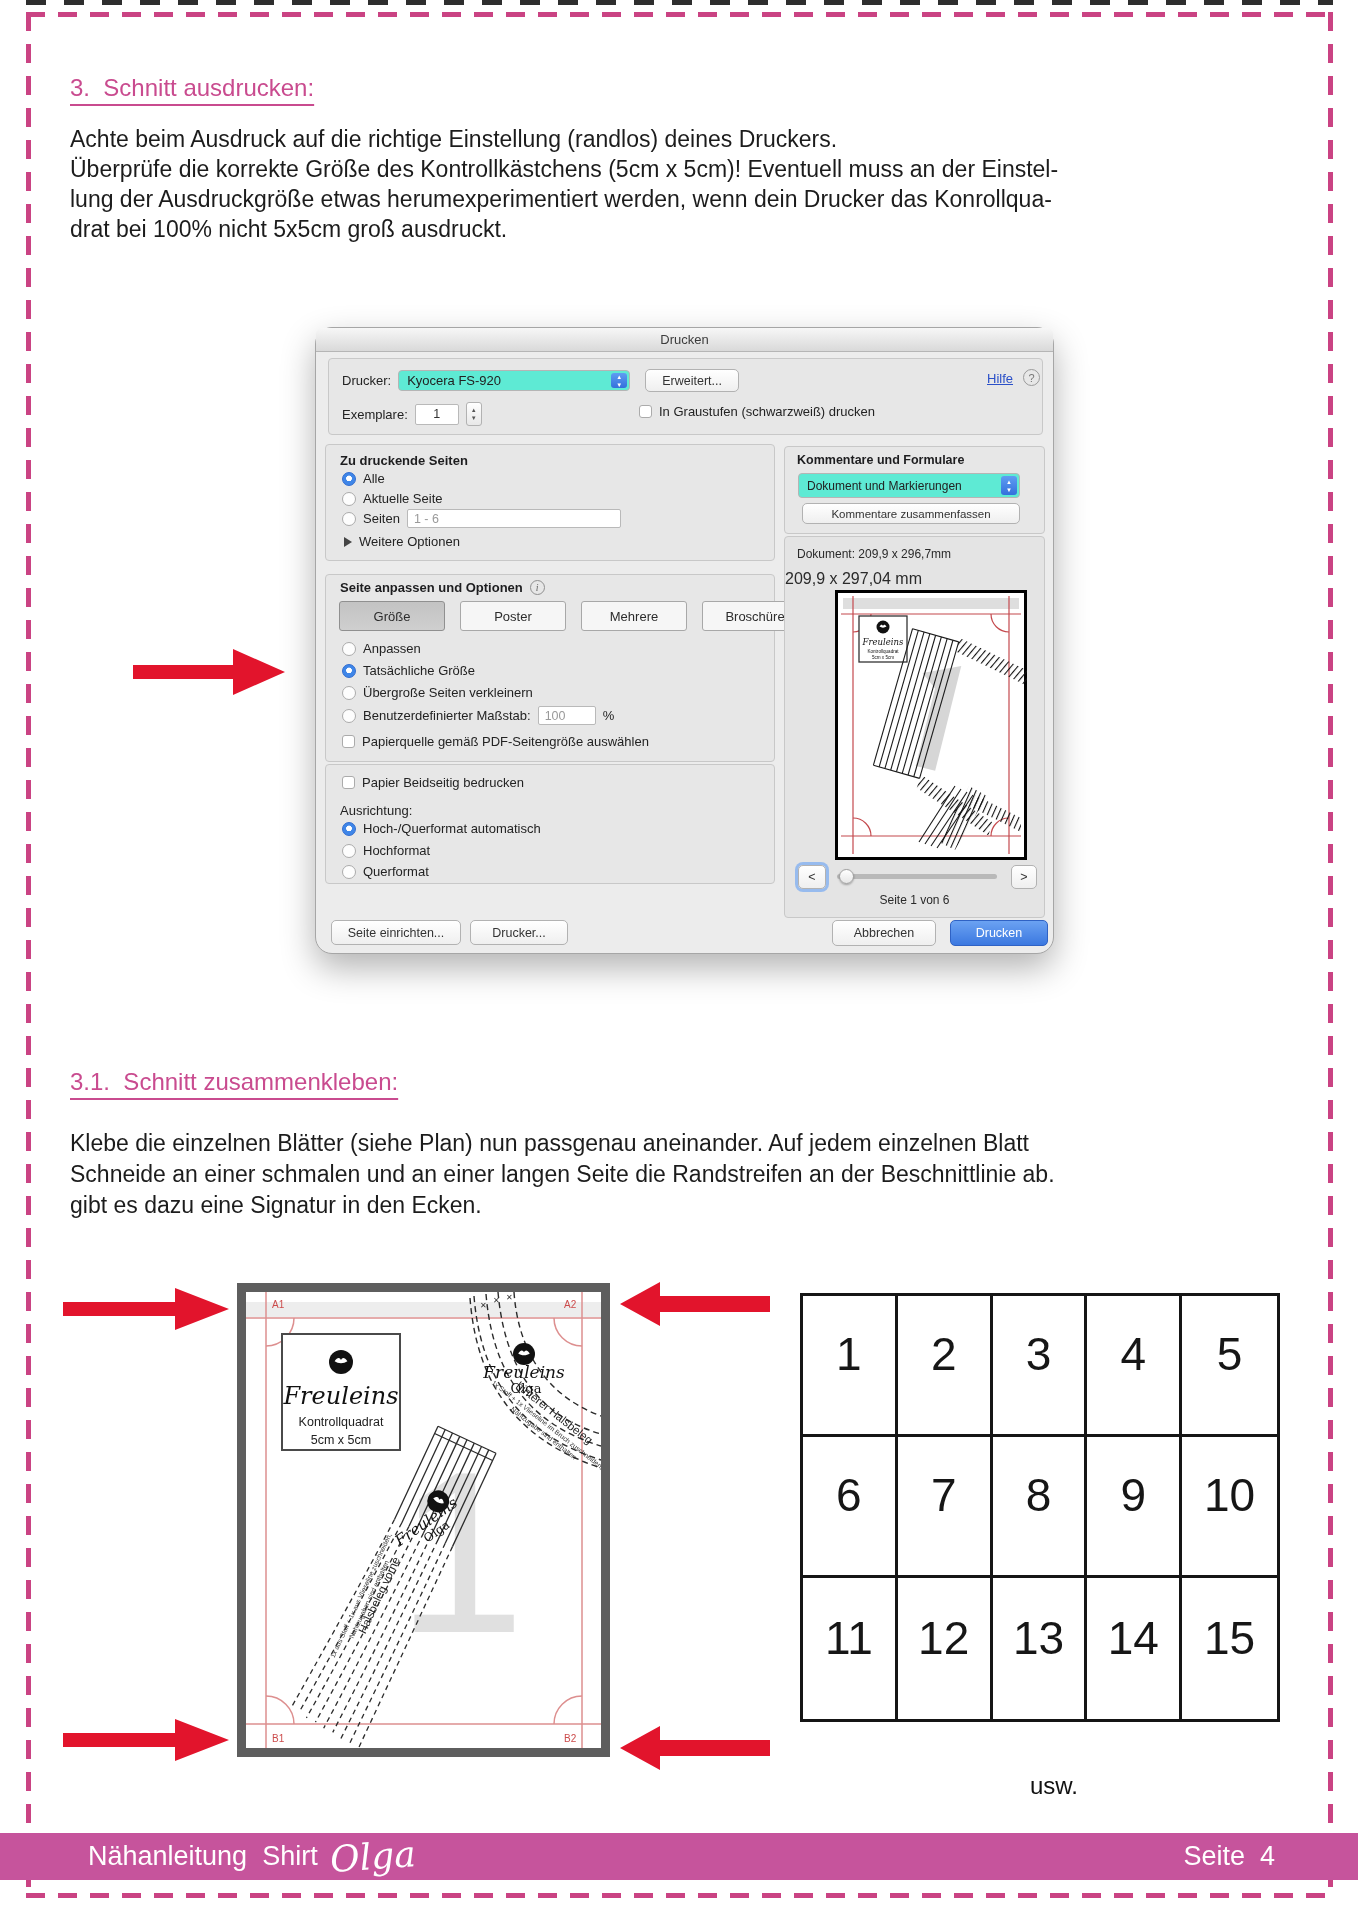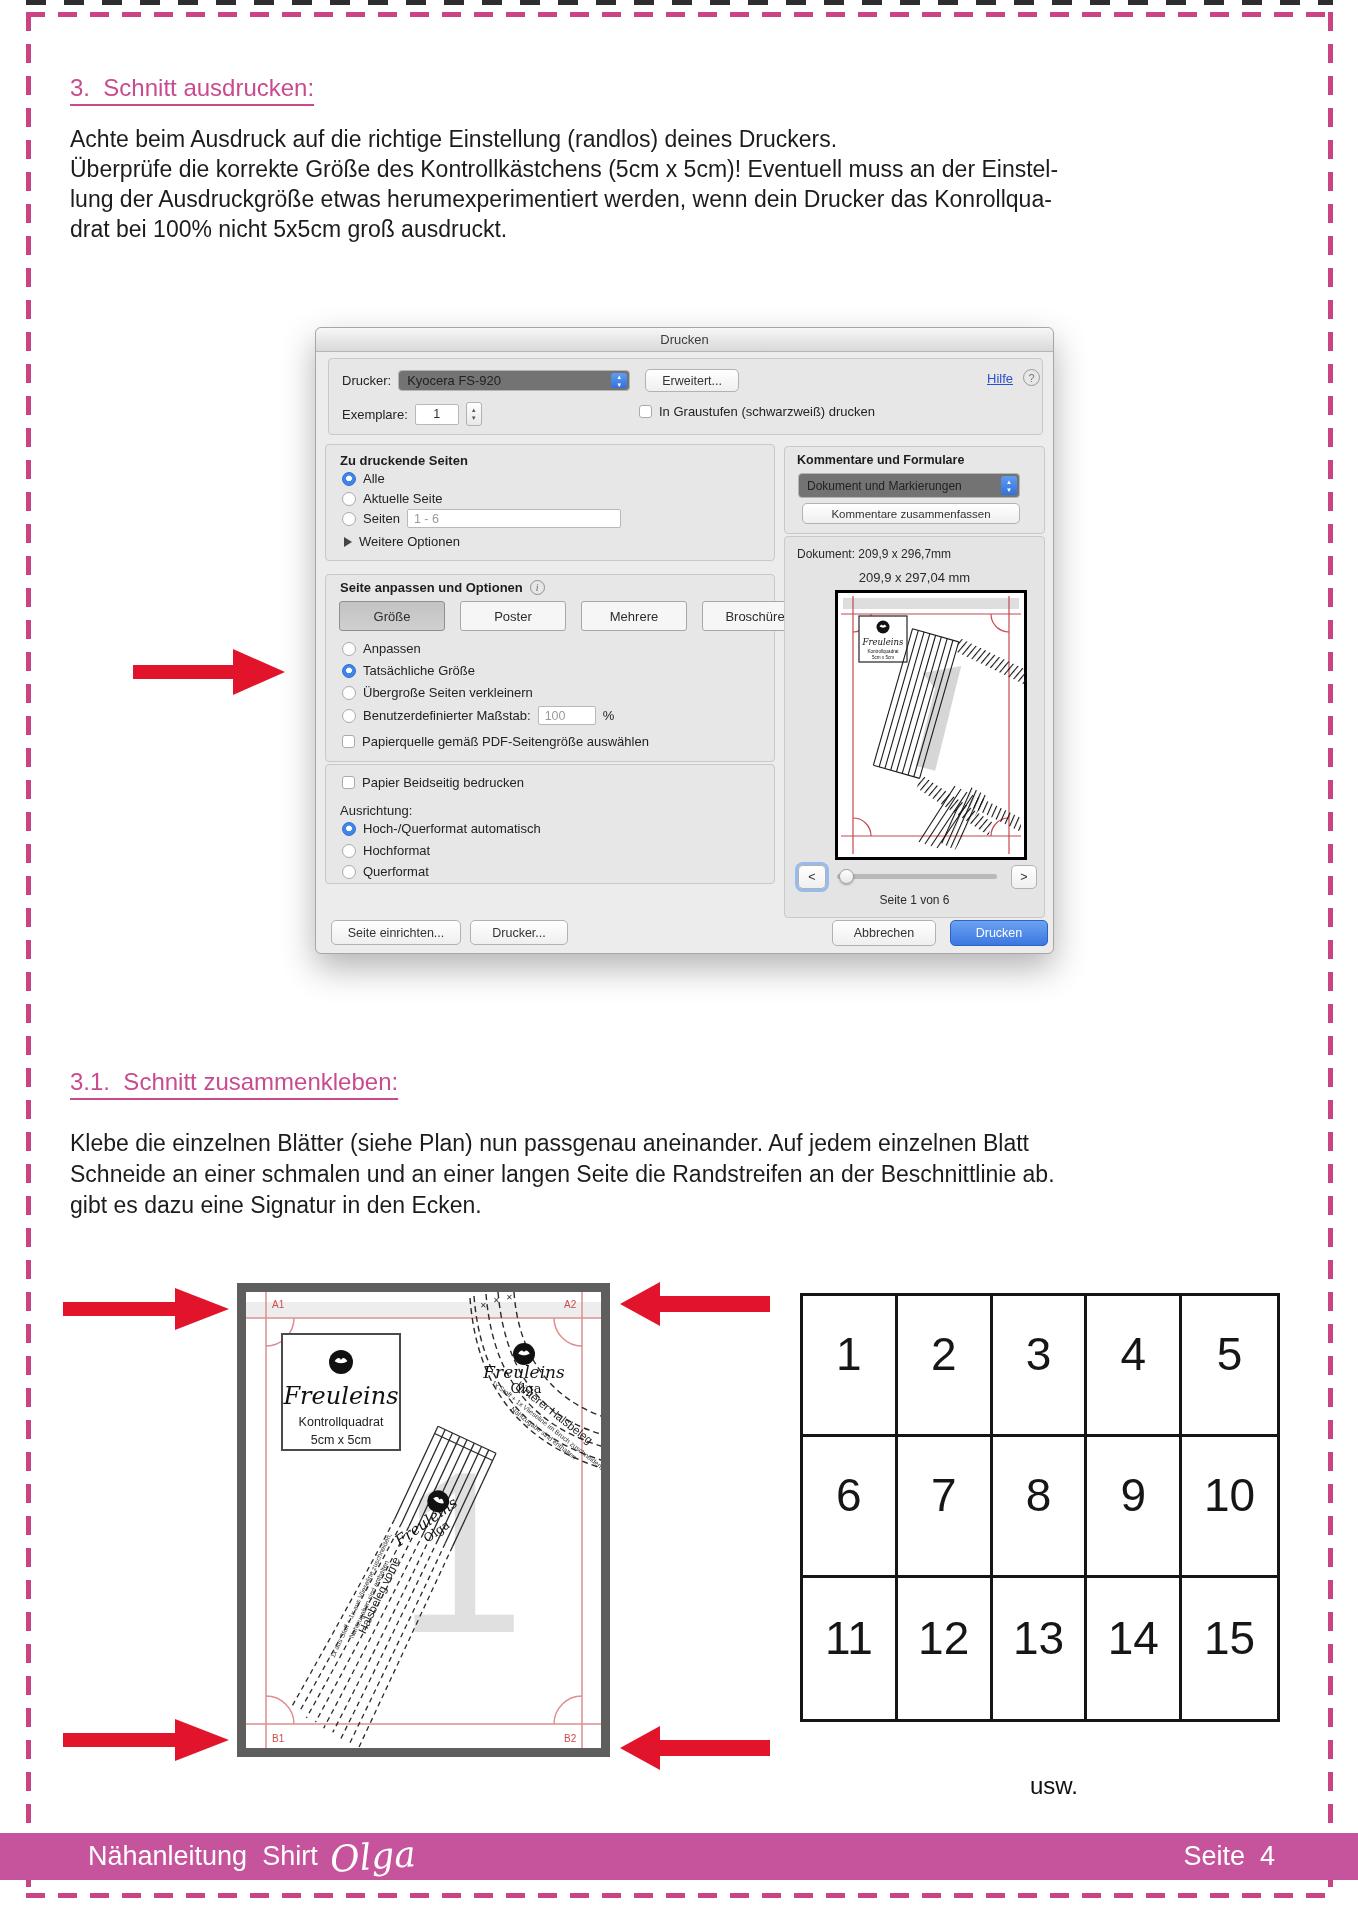--- a/index.html
+++ b/index.html
@@ -12,37 +12,37 @@
   .dash-h{height:5px;background:repeating-linear-gradient(90deg,#ca4383 0 19px,transparent 19px 32px);}
   .dash-v{width:5px;background:repeating-linear-gradient(180deg,#ca4383 0 19px,transparent 19px 32px);}
   .dash-top-cut{height:5px;background:repeating-linear-gradient(90deg,#2e2e2e 0 20px,transparent 20px 38px);}
 
   
   .h-pink{color:#c94b8f;font-size:24px;font-weight:400;text-decoration:underline;
           text-decoration-thickness:2px;text-underline-offset:8px;}
   .body-text{font-size:23px;line-height:30px;color:#1c1c1c;}
 
   
-  .dlg{background:#ececec;border:1px solid #a6a6a6;border-radius:6px;
+  .dlg{background:#ececec;border:1px solid #a6a6a6;border-radius:17px;
        box-shadow:0 14px 34px rgba(0,0,0,.3);}
   .titlebar{position:absolute;left:0;top:0;right:0;height:23px;border-radius:6px 6px 0 0;
        background:linear-gradient(#f7f7f7,#d9d9d9);border-bottom:1px solid #b5b5b5;
        text-align:center;font-size:13px;color:#3c3c3c;line-height:23px;}
   .grp{background:#e7e7e7;border:1px solid #c8c8c8;border-radius:4px;}
   .hdr{font-size:13px;font-weight:bold;color:#1d1d1f;}
   .lbl{font-size:13px;color:#232323;}
   .sm{font-size:12px;color:#2a2a2a;}
   .row{position:absolute;display:flex;align-items:center;gap:7px;}
   .btn{background:linear-gradient(#ffffff,#efefef);border:1px solid #b2b2b2;border-radius:5px;
        font-size:12.5px;color:#333;text-align:center;display:flex;align-items:center;justify-content:center;}
   .btn-blue{background:linear-gradient(#6ba2f2,#3b78e0);border:1px solid #2f62c4;color:#fff;}
   .field{background:#fff;border:1px solid #b9b9b9;border-radius:2px;font-size:12.5px;color:#333;
        display:flex;align-items:center;padding:0 6px;}
   .ph{color:#9a9a9a;}
-  .select{background:#737373;border:1px solid #b5b5b5;border-radius:4px;position:relative;
+  .select{background:#5eead4;border:1px solid #b5b5b5;border-radius:4px;position:relative;
        display:flex;align-items:center;padding:0 24px 0 8px;font-size:13px;color:#222;}
   .stepper-blue{position:absolute;right:2px;top:2px;bottom:2px;width:16px;border-radius:3px;
        background:linear-gradient(#5f9df2,#3470dc);color:#fff;font-size:6px;line-height:8px;
        text-align:center;display:flex;flex-direction:column;justify-content:center;}
   .stepper-gray{width:14px;height:22px;border-radius:3px;background:linear-gradient(#fff,#e8e8e8);
        border:1px solid #b2b2b2;color:#555;font-size:6px;line-height:8px;text-align:center;
        display:flex;flex-direction:column;justify-content:center;}
   .radio{width:14px;height:14px;border-radius:50%;background:#fdfdfd;border:1px solid #ababab;box-sizing:border-box;flex:none;}
   .radio.on{background:radial-gradient(circle at 50% 45%, #ffffff 0 2.6px, #3f86e8 3.1px);border:1px solid #2f6bd0;}
   .cb{width:13px;height:13px;border-radius:3px;background:#fff;border:1px solid #ababab;box-sizing:border-box;flex:none;}
@@ -206,21 +206,21 @@
       <div class="abs hdr" style="left:12px;top:6px;font-size:12.5px;">Kommentare und Formulare</div>
       <span class="abs select" style="left:13px;top:26px;width:222px;height:25px;box-sizing:border-box;font-size:12px;">
         <span>Dokument und Markierungen</span>
         <span class="stepper-blue">▲<br>▼</span>
       </span>
       <span class="abs btn" style="left:17px;top:56px;width:216px;height:19px;font-size:11.5px;">Kommentare zusammenfassen</span>
     </div>
 
     <div class="abs grp" style="left:468px;top:208px;width:259px;height:380px;background:#e4e4e4;">
       <div class="abs sm" style="left:12px;top:10px;">Dokument: 209,9 x 296,7mm</div>
-      <div class="abs sm" style="left:0;top:33px;width:100%;text-align:center;font-size:13px;">209,9 x 297,04 mm</div>
+      <div class="abs sm" style="left:0;top:33px;width:100%;text-align:left;font-size:16px;">209,9 x 297,04 mm</div>
 
       <svg class="abs" style="left:50px;top:53px;" width="192" height="270" viewBox="0 0 192 270">
         <defs>
           <pattern id="ph" width="5" height="5" patternUnits="userSpaceOnUse" patternTransform="rotate(24)">
             <line x1="0" y1="0" x2="0" y2="5" stroke="#111" stroke-width="2.2"></line>
           </pattern>
         </defs>
         <rect x="1.5" y="1.5" width="189" height="267" fill="#ffffff" stroke="#000" stroke-width="3"></rect>
         <rect x="8" y="8" width="176" height="11" fill="#dedede"></rect>
         <g stroke="#c4494d" stroke-width="1.2" fill="none">

